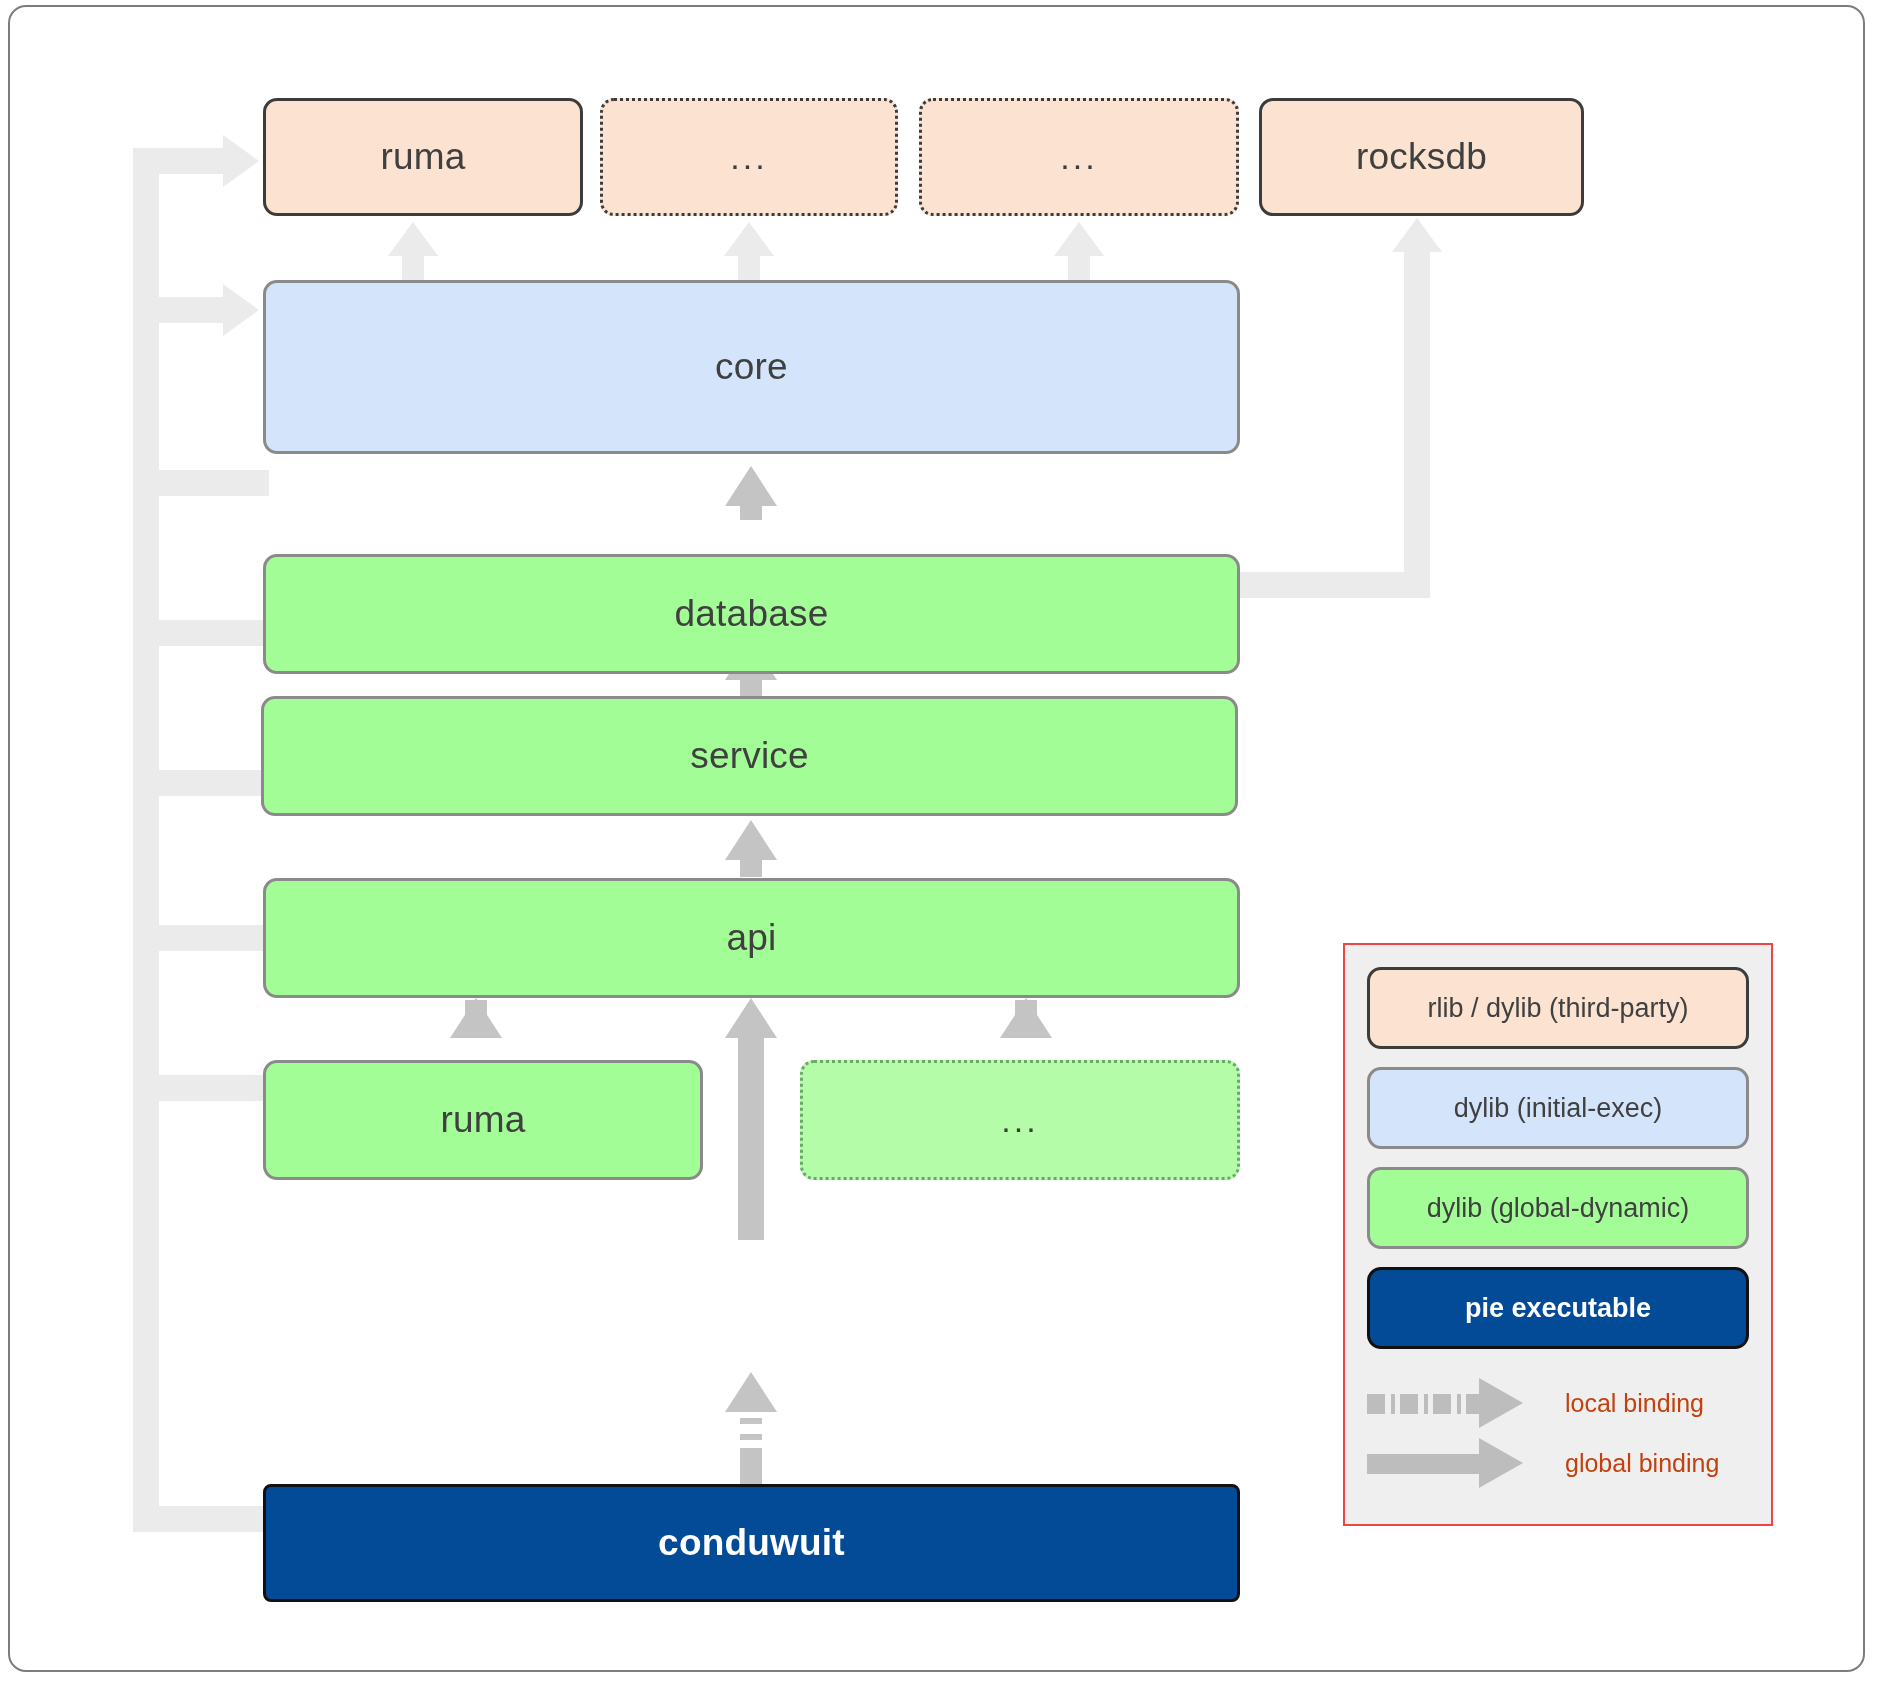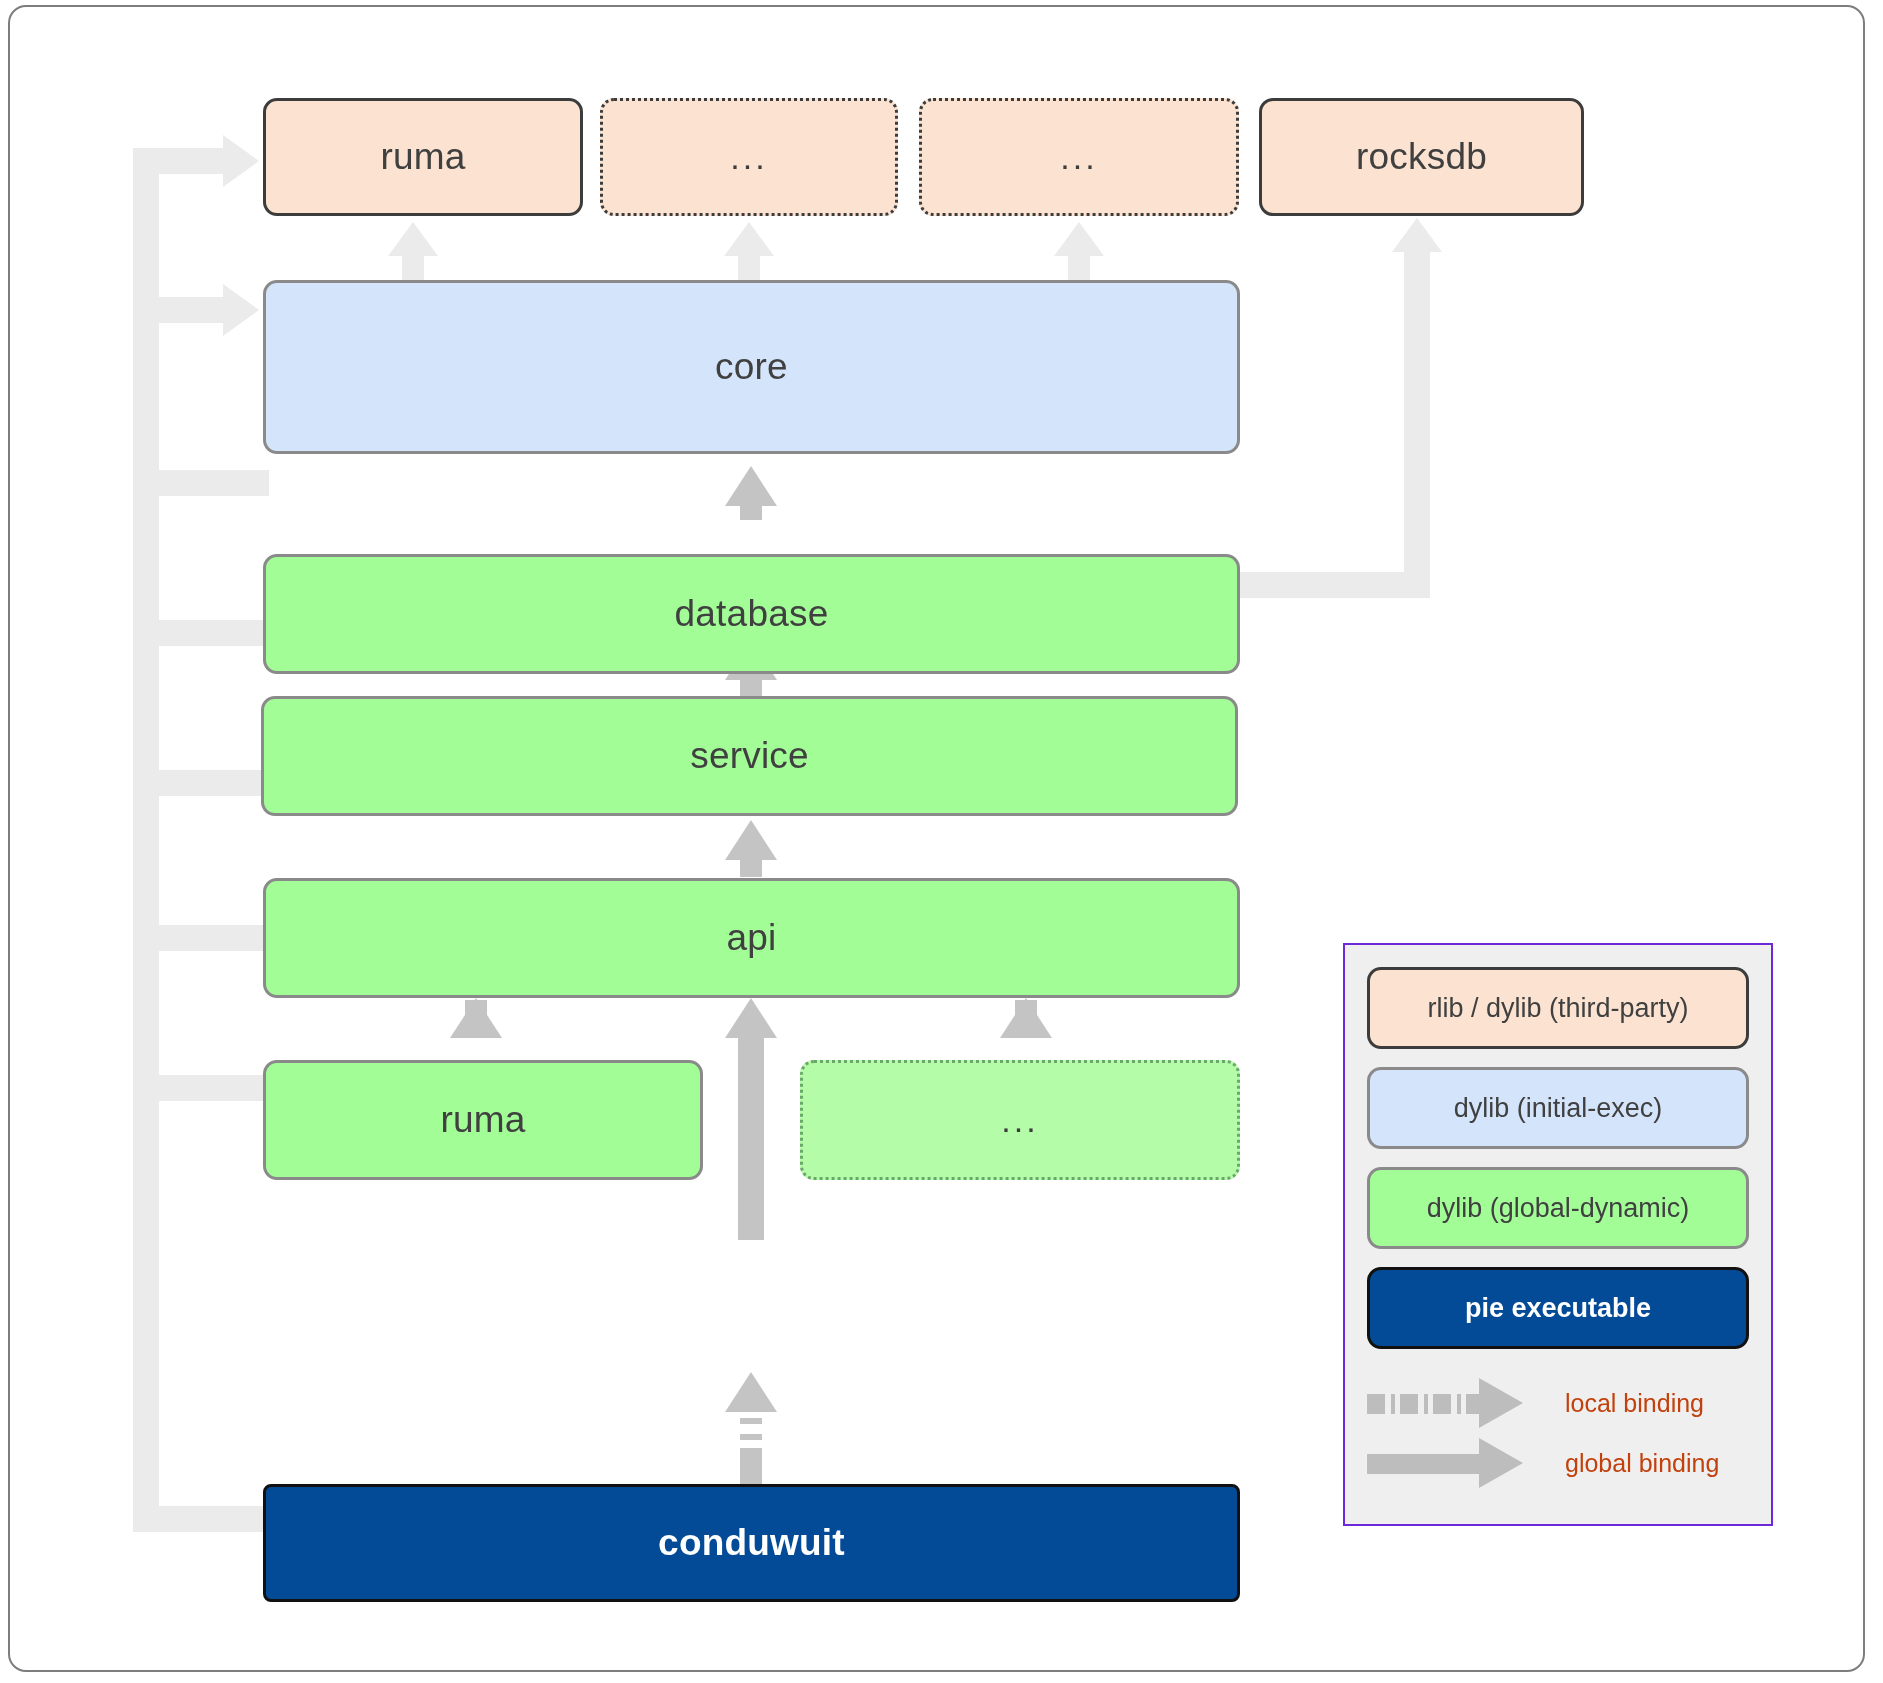--- a/index.html
+++ b/index.html
@@ -111,21 +111,21 @@
   }
 
   
   .legend {
     position: absolute;
     left: 1343px;
     top: 943px;
     width: 430px;
     height: 583px;
     background: #efefef;
-    border: 2px solid #6d28d9;
+    border: 2px solid #ef4444;
     box-sizing: border-box;
     z-index: 8;
   }
   .legend-box {
     position: absolute;
     left: 22px;
     width: 382px;
     height: 82px;
     box-sizing: border-box;
     display: flex;

